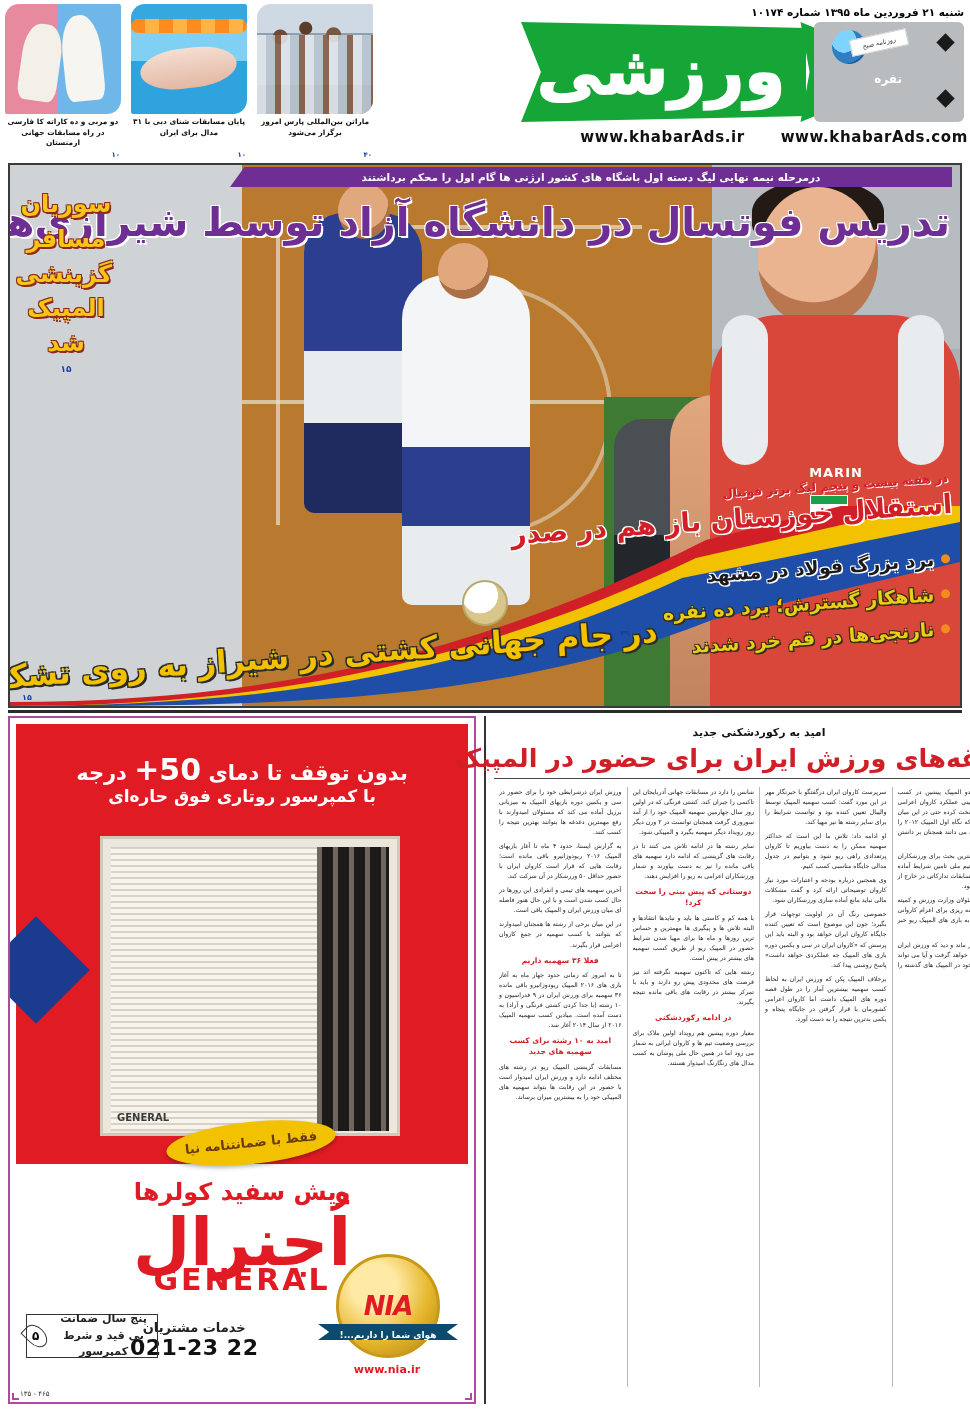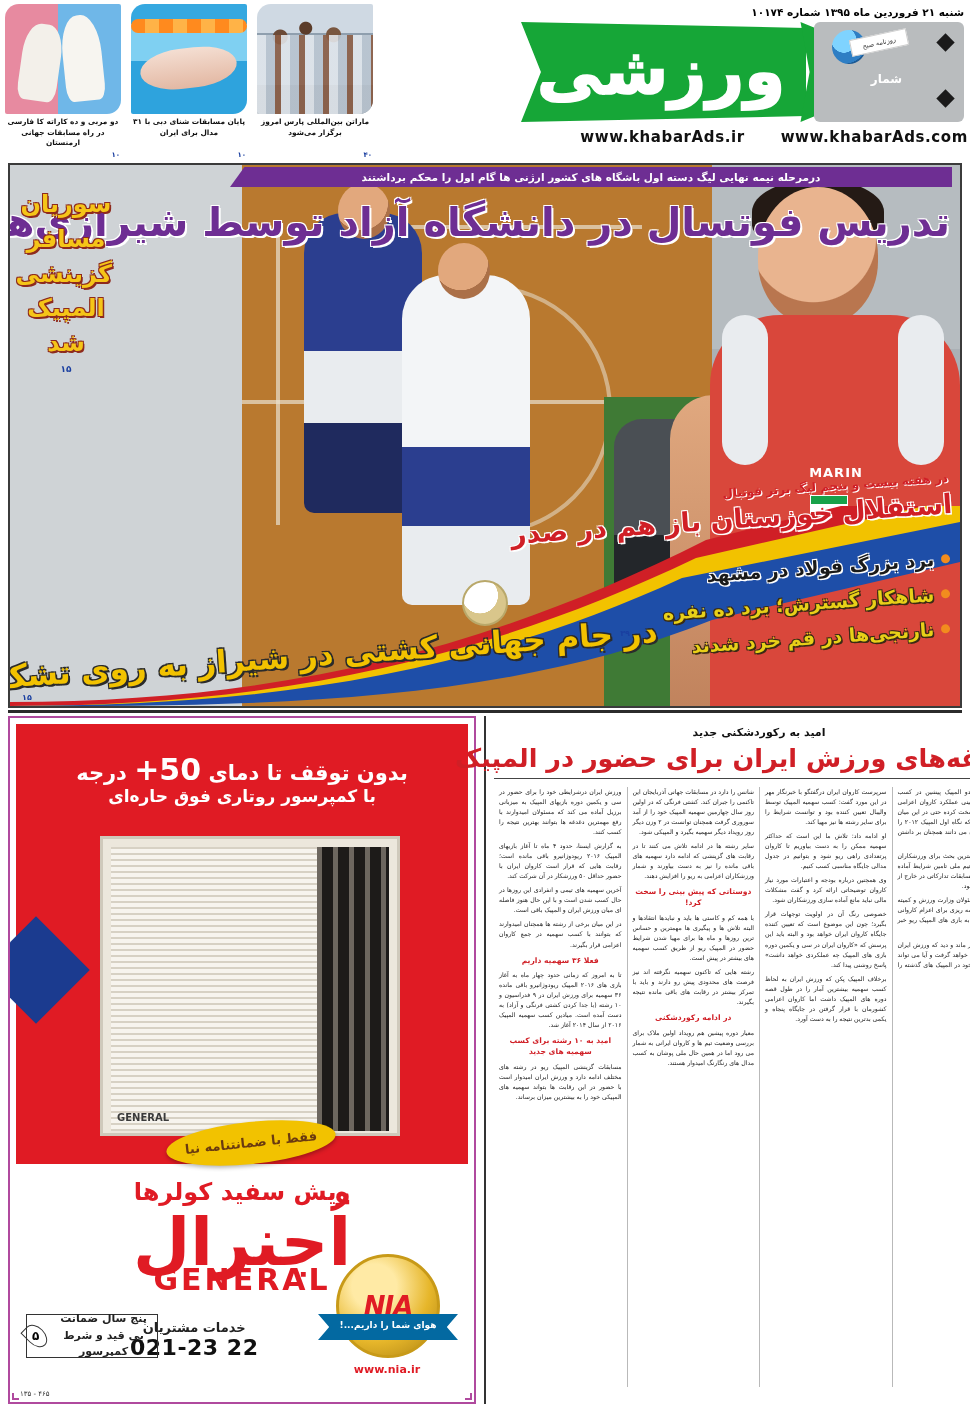--- a/index.html
+++ b/index.html
@@ -194,21 +194,21 @@
   .ad-logo { position:absolute; left:20px; right:20px; top:492px; text-align:center; }
   .ad-logo-fa{ font-size:66px; font-weight:bold; color:#e01b24; line-height:1; }
   .ad-logo-en{ position:absolute; left:0; right:0; top:52px; text-align:center; font-size:30px;
            font-weight:bold; color:#e01b24; letter-spacing:3px;}
   .nia-coin{ position:absolute; right:34px; bottom:44px; width:104px; height:104px; border-radius:50%;
            background:radial-gradient(circle at 36% 30%, #ffe9a0 0 26%, #e8b battery 0, #d9a520 62%, #a87c10 100%);
            background:radial-gradient(circle at 36% 30%, #ffeaa5 0 24%, #e6b62a 60%, #a97f12 100%);
            border:3px solid #c89a18;}
   .nia-text{ position:absolute; left:0; right:0; top:34px; text-align:center; font-size:26px; font-weight:bold;
            color:#e01b24; letter-spacing:-1px; font-style:italic;}
-  .nia-ribbon{ position:absolute; right:16px; bottom:62px; width:140px; height:26px; background:#0369a1;
+  .nia-ribbon{ position:absolute; right:16px; bottom:62px; width:140px; height:16px; background:#0c4a6e;
            clip-path:polygon(0 0,100% 0,92% 50%,100% 100%,0 100%,8% 50%);}
   .nia-ribbon span{ display:block; line-height:22px; text-align:center; color:#fff; font-size:9px; font-weight:bold;}
   .nia-url{ position:absolute; right:40px; bottom:26px; width:94px; text-align:center; font-size:11px;
            color:#e01b24; font-weight:bold;}
   .ad-phone{ position:absolute; left:120px; bottom:42px; text-align:center; }
   .ad-phone .lbl{ font-size:13px; color:#222; font-weight:bold;}
   .ad-phone .num{ font-size:22px; color:#111; font-weight:bold; letter-spacing:.5px; direction:ltr;}
   .ad-warranty{ position:absolute; left:16px; bottom:44px; width:132px; height:44px; border:1.5px solid #333;
            display:flex; flex-direction:row-reverse; align-items:center; justify-content:center; gap:5px;}
   .ad-warranty .drop{ width:22px; height:26px; border:1.5px solid #333; border-radius:0 60% 60% 60%;
@@ -260,21 +260,21 @@
 </div>
 
 <div class="masthead">
   <div class="issueline">شنبه ۲۱ فروردین ماه ۱۳۹۵ شماره ۱۰۱۷۴</div>
   <div class="mh-green"></div>
   <div class="mh-green2"></div>
   <div class="mh-title">ورزشی</div>
   <div class="mh-grey"></div>
   <div class="mh-globe"></div>
   <div class="mh-ribbon">روزنامه صبح</div>
-  <div class="mh-jonoub">شمار</div>
+  <div class="mh-jonoub">نفره</div>
   <div class="mh-dia1"></div>
   <div class="mh-dia2"></div>
   <div class="url-ir">www.khabarAds.ir</div>
   <div class="url-com">www.khabarAds.com</div>
 </div>
 
 <div class="mainblock">
 
   <div class="bg-wrestler"></div>
   <div class="photo-futsal">

